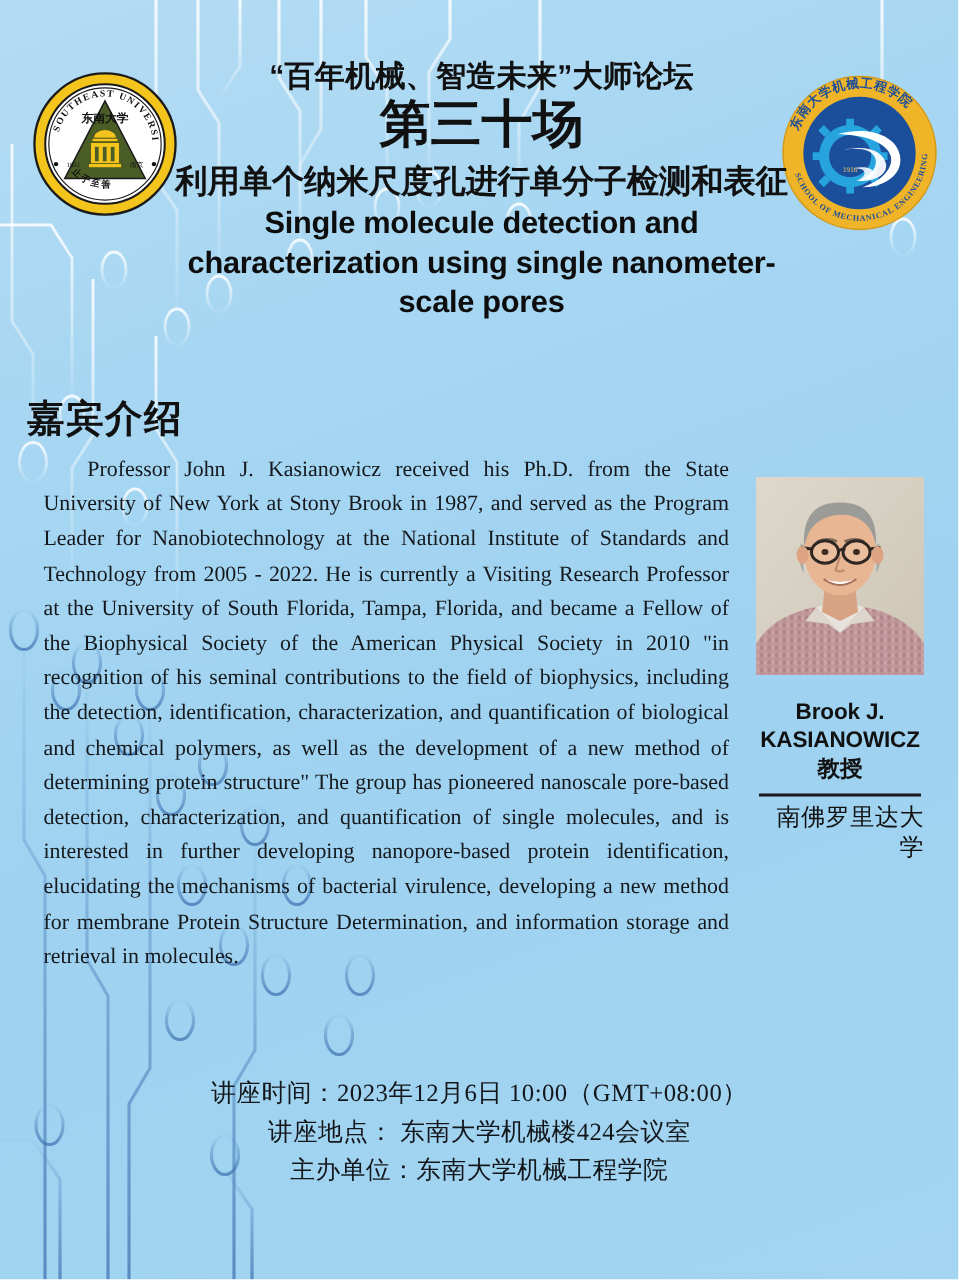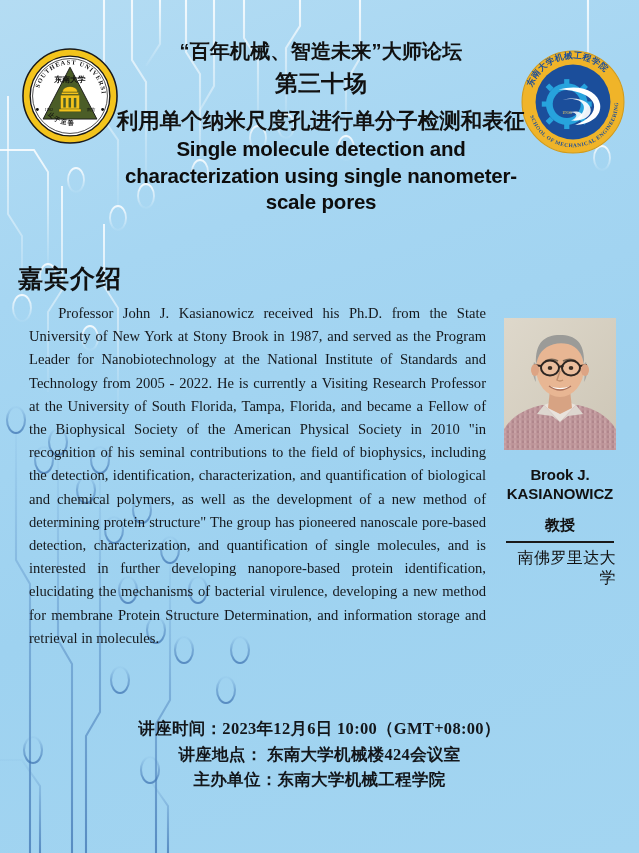--- a/index.html
+++ b/index.html
@@ -59,21 +59,21 @@
     font-weight: bold;
     font-size: 20px;
     line-height: 31px;
     color: #111111;
     letter-spacing: 0.2px;
     white-space: nowrap;
   }
   .forum-title-2 {
     font-family: "Liberation Sans", sans-serif;
     font-weight: bold;
-    font-size: 23px;
+    font-size: 34px;
     line-height: 32px;
     color: #111111;
   }
   .topic-cn {
     margin-top: 9px;
     font-family: "Liberation Sans", sans-serif;
     font-weight: bold;
     font-size: 21.5px;
     line-height: 27px;
     color: #111111;
@@ -142,21 +142,20 @@
     color: #111111;
     letter-spacing: -0.1px;
   }
   .speaker-title {
     text-align: center;
     font-family: "Liberation Sans", sans-serif;
     font-weight: bold;
     font-size: 15px;
     line-height: 20px;
     color: #111111;
-    margin-top: 12px;
   }
   .speaker-divider {
     margin: 6px auto 5px auto;
     width: 108px;
     height: 1.6px;
     background: #1a1a1a;
   }
   .speaker-affil {
     text-align: right;
     font-family: "Liberation Sans", sans-serif;
@@ -169,21 +168,21 @@
   
   .footer {
     position: absolute;
     left: 0;
     top: 716px;
     width: 639px;
     text-align: center;
   }
   .footer-line {
     font-family: "Liberation Serif", serif;
-    font-weight: bold;
+    font-weight: normal;
     font-size: 16.5px;
     line-height: 25.5px;
     color: #13161a;
     letter-spacing: 0.3px;
   }
 </style>
 </head>
 <body>
 
 <div id="poster">

